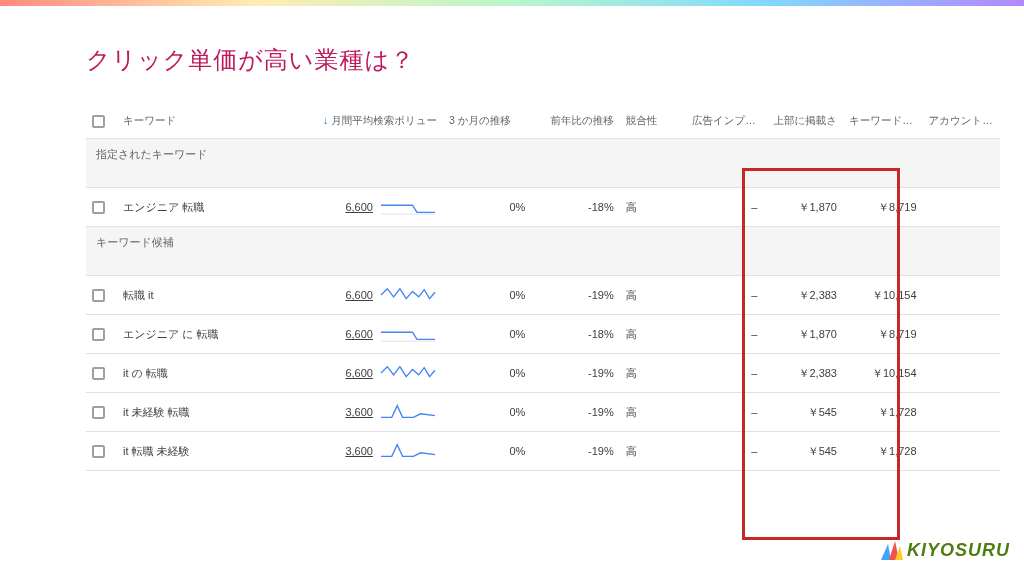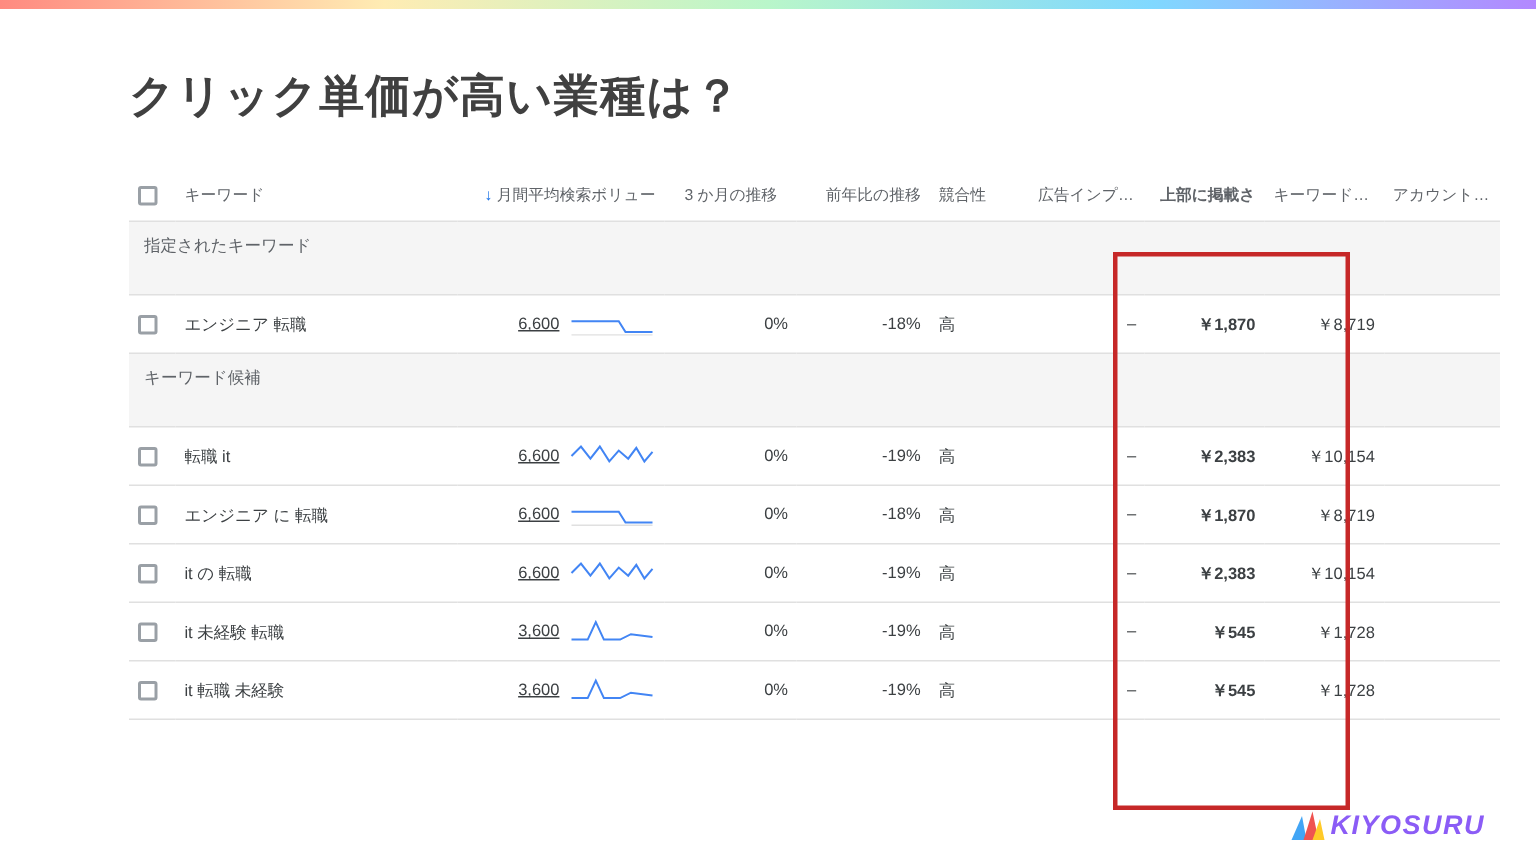--- a/index.html
+++ b/index.html
@@ -9,23 +9,23 @@
     width: 1024px;
     height: 576px;
     overflow: hidden;
     position: relative;
   }
   .topbar {
     height: 6px;
     background: linear-gradient(90deg, #ff8a80 0%, #ffecb3 25%, #b9f6ca 50%, #80d8ff 75%, #b388ff 100%);
   }
   .title {
-    font-size: 30px;
-    font-weight: 700;
-    color: #404040;
+    font-size: 24px;
+    font-weight: 400;
+    color: #be185d;
     padding: 38px 0 28px 86px;
     letter-spacing: 1px;
   }
   .table-wrap {
     margin: 0 24px 0 86px;
     font-size: 11px;
     color: #3c4043;
   }
   table { border-collapse: collapse; width: 100%; table-layout: fixed; }
   th, td {
@@ -33,25 +33,25 @@
     text-align: left;
     border-bottom: 1px solid #e0e0e0;
     white-space: nowrap;
     overflow: hidden;
     text-overflow: ellipsis;
   }
   th { font-weight: 400; color: #5f6368; font-size: 10.5px; }
   .col-chk { width: 28px; }
   .col-kw  { width: 170px; }
   .col-vol { width: 125px; text-align: right; }
-  .col-3m  { width: 80px;  text-align: center; }
+  .col-3m  { width: 80px;  text-align: left; }
   .col-yoy { width: 80px;  text-align: right; }
   .col-comp{ width: 60px; }
   .col-imp { width: 70px;  text-align: right; }
-  .col-bid1{ width: 72px;  text-align: right; font-weight: bold; }
+  .col-bid1{ width: 72px;  text-align: right; }
   .col-bid2{ width: 72px;  text-align: right; }
   .col-acct{ width: 70px; color:#5f6368; font-size:10.5px;}
   td.col-vol, td.col-3m, td.col-yoy, td.col-imp, td.col-bid1, td.col-bid2 { text-align: right; }
   .chk {
     display:inline-block; width:13px; height:13px;
     border:2px solid #9aa0a6; border-radius:2px;
     vertical-align: middle;
   }
   .section-row td {
     background: #f5f5f5;
@@ -64,23 +64,23 @@
   .spark {
     display:inline-block; width:58px; height:18px; vertical-align:middle;
     margin-left:6px;
   }
   .highlight-box {
     position: absolute;
     border: 3px solid #c62828;
     pointer-events: none;
   }
   .brand {
-    position:absolute; right:34px; bottom:14px;
+    position:absolute; right:14px; bottom:14px;
     font-size:18px; font-style:italic; font-weight:bold; letter-spacing:1px;
-    color:#8b5cf6;
+    color:#4d7c0f;
   }
   .brand-logo {
     display:inline-block; vertical-align:middle; margin-right:2px;
   }
 </style>
 </head>
 <body>
 
 <div class="topbar"></div>
 

